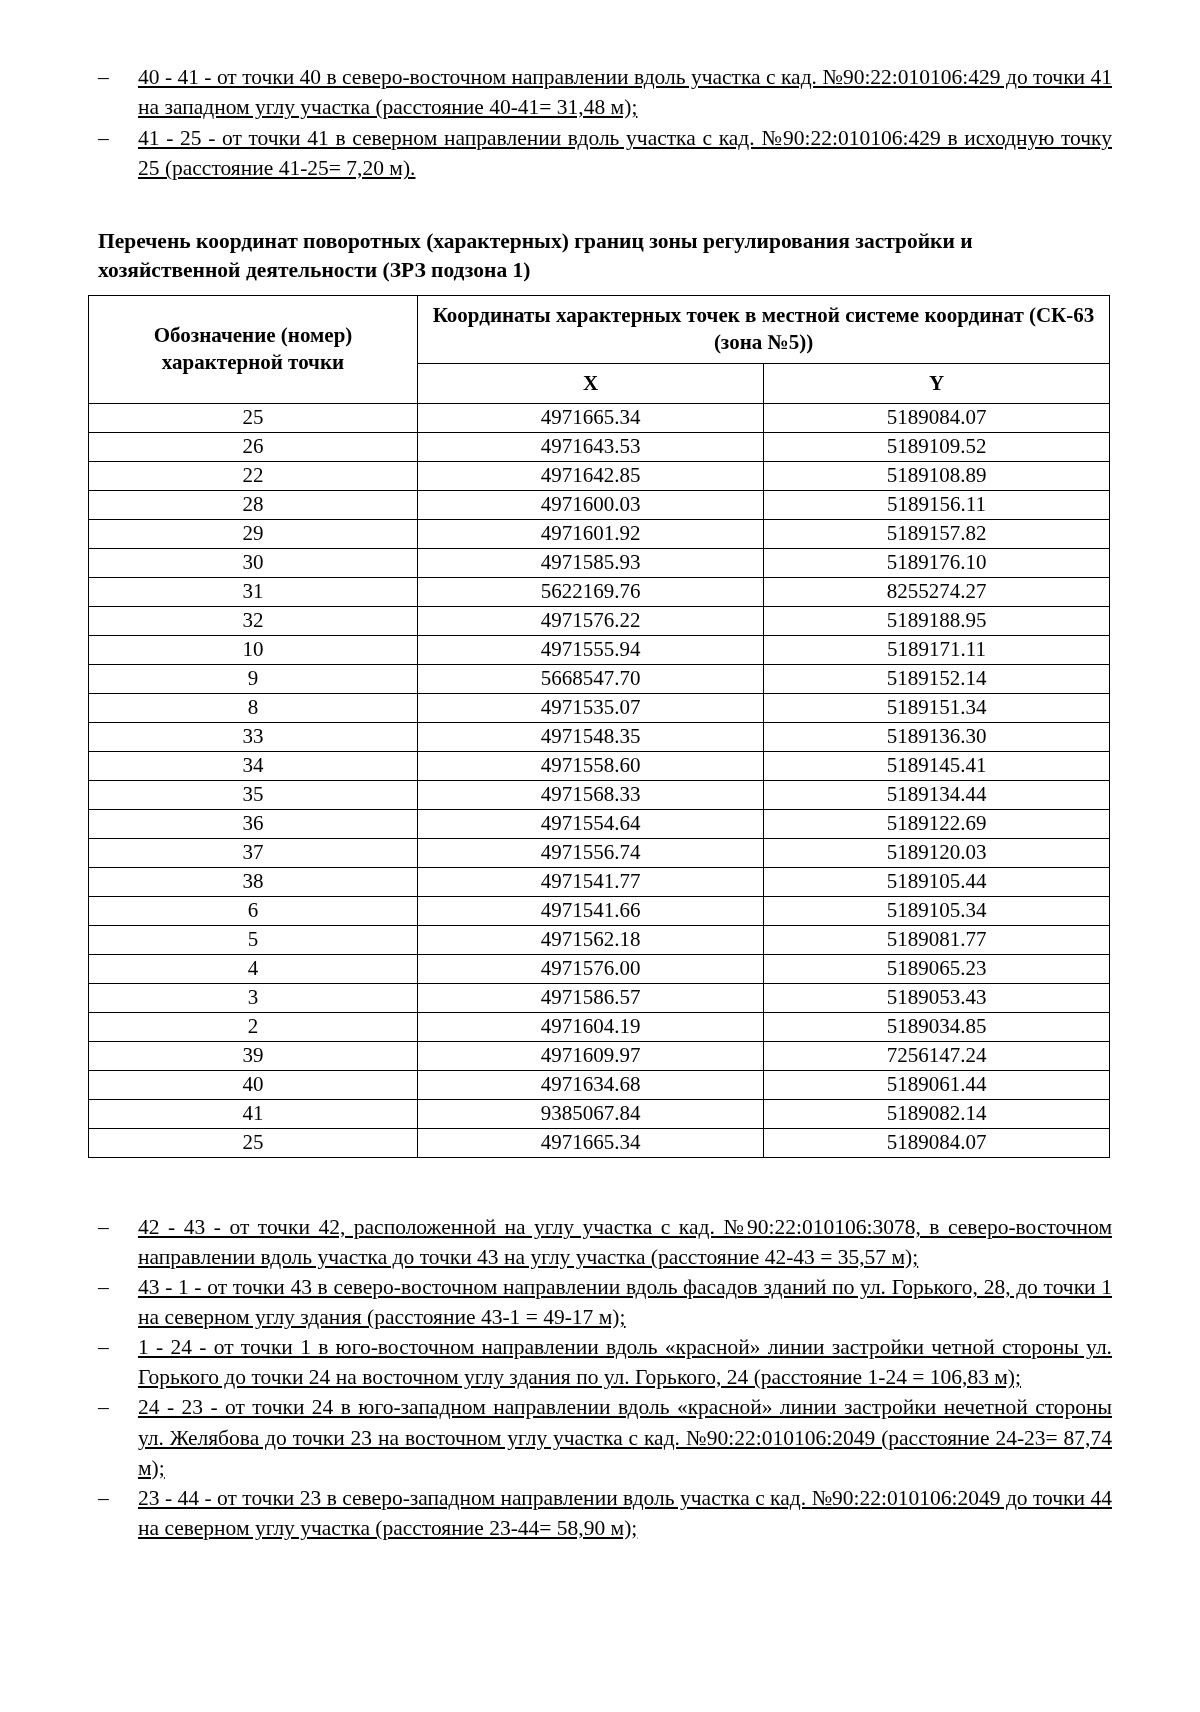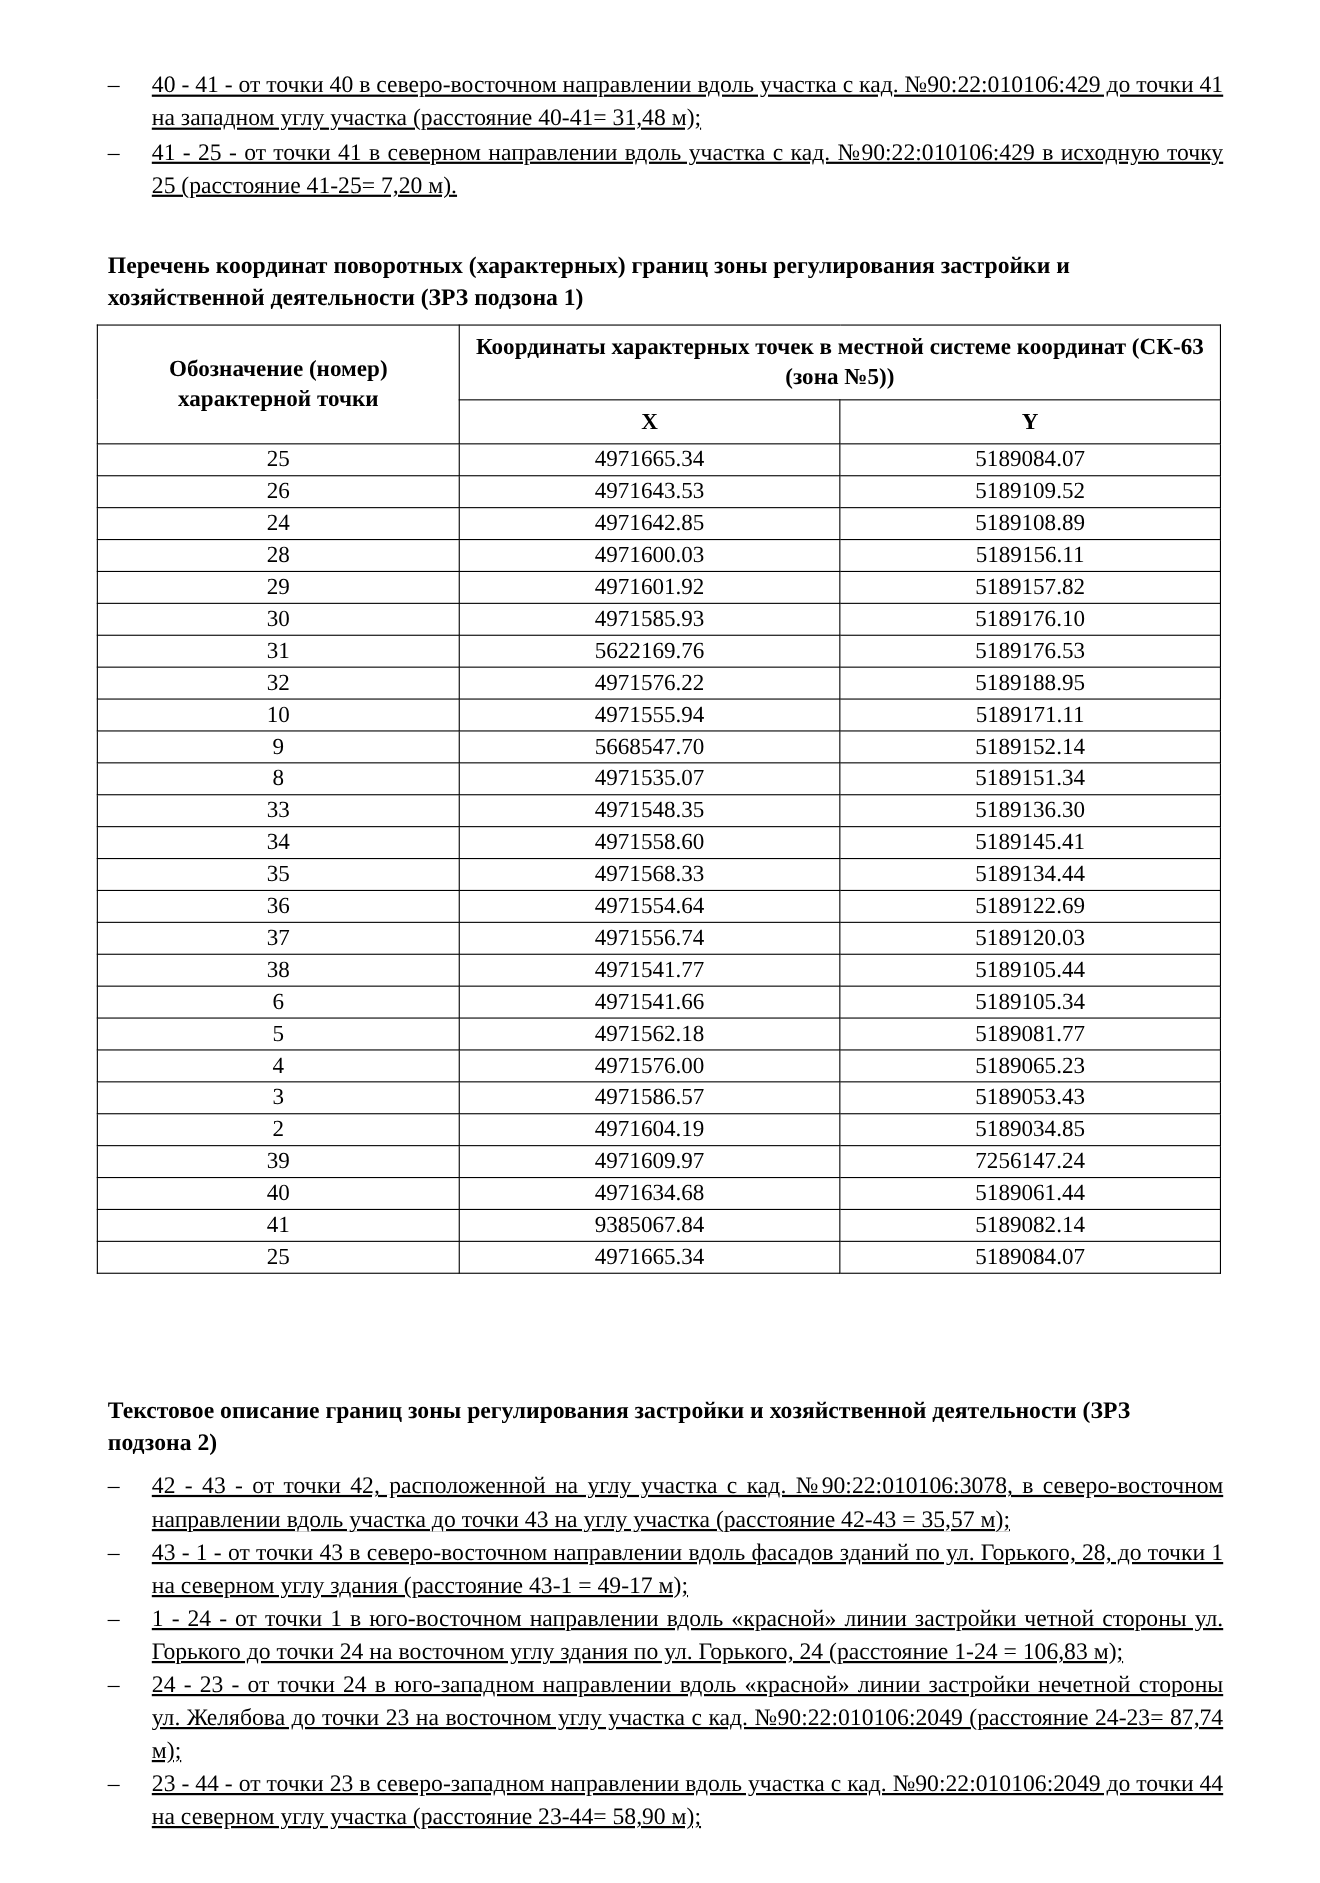--- a/index.html
+++ b/index.html
@@ -141,21 +141,21 @@
           <td>25</td>
           <td>4971665.34</td>
           <td>5189084.07</td>
         </tr>
         <tr>
           <td>26</td>
           <td>4971643.53</td>
           <td>5189109.52</td>
         </tr>
         <tr>
-          <td>24</td>
+          <td>22</td>
           <td>4971642.85</td>
           <td>5189108.89</td>
         </tr>
         <tr>
           <td>28</td>
           <td>4971600.03</td>
           <td>5189156.11</td>
         </tr>
         <tr>
           <td>29</td>
@@ -163,21 +163,21 @@
           <td>5189157.82</td>
         </tr>
         <tr>
           <td>30</td>
           <td>4971585.93</td>
           <td>5189176.10</td>
         </tr>
         <tr>
           <td>31</td>
           <td>5622169.76</td>
-          <td>5189176.53</td>
+          <td>8255274.27</td>
         </tr>
         <tr>
           <td>32</td>
           <td>4971576.22</td>
           <td>5189188.95</td>
         </tr>
         <tr>
           <td>10</td>
           <td>4971555.94</td>
           <td>5189171.11</td>
@@ -265,24 +265,20 @@
         <tr>
           <td>25</td>
           <td>4971665.34</td>
           <td>5189084.07</td>
         </tr>
       </tbody>
   </table>
 
   <div class="gap-after-table"></div>
 
-  <div class="section-heading heading-mid">
-    <span>Текстовое описание границ зоны регулирования застройки и хозяйственной</span>
-    <span>деятельности (ЗРЗ подзона 2)</span>
-  </div>
 
   <ul class="bullet-list list-second" id="bottom-list">
       <li class="bullet-item">
         <span class="dash">–</span>
         <span class="btext">42 - 43 - от точки 42, расположенной на углу участка с кад. №90:22:010106:3078, в северо-восточном направлении вдоль участка до точки 43 на углу участка (расстояние 42-43 = 35,57 м);</span>
       </li>
       <li class="bullet-item">
         <span class="dash">–</span>
         <span class="btext">43 - 1 - от точки 43 в северо-восточном направлении вдоль фасадов зданий по ул. Горького, 28, до точки 1 на северном углу здания (расстояние 43-1 = 49-17 м);</span>
       </li>

